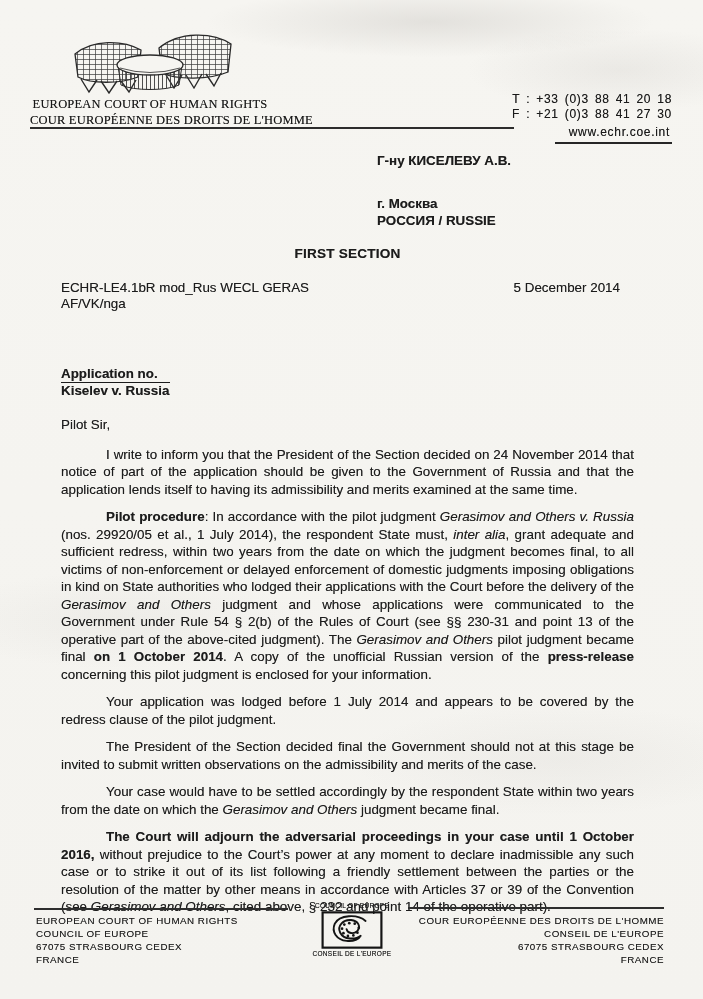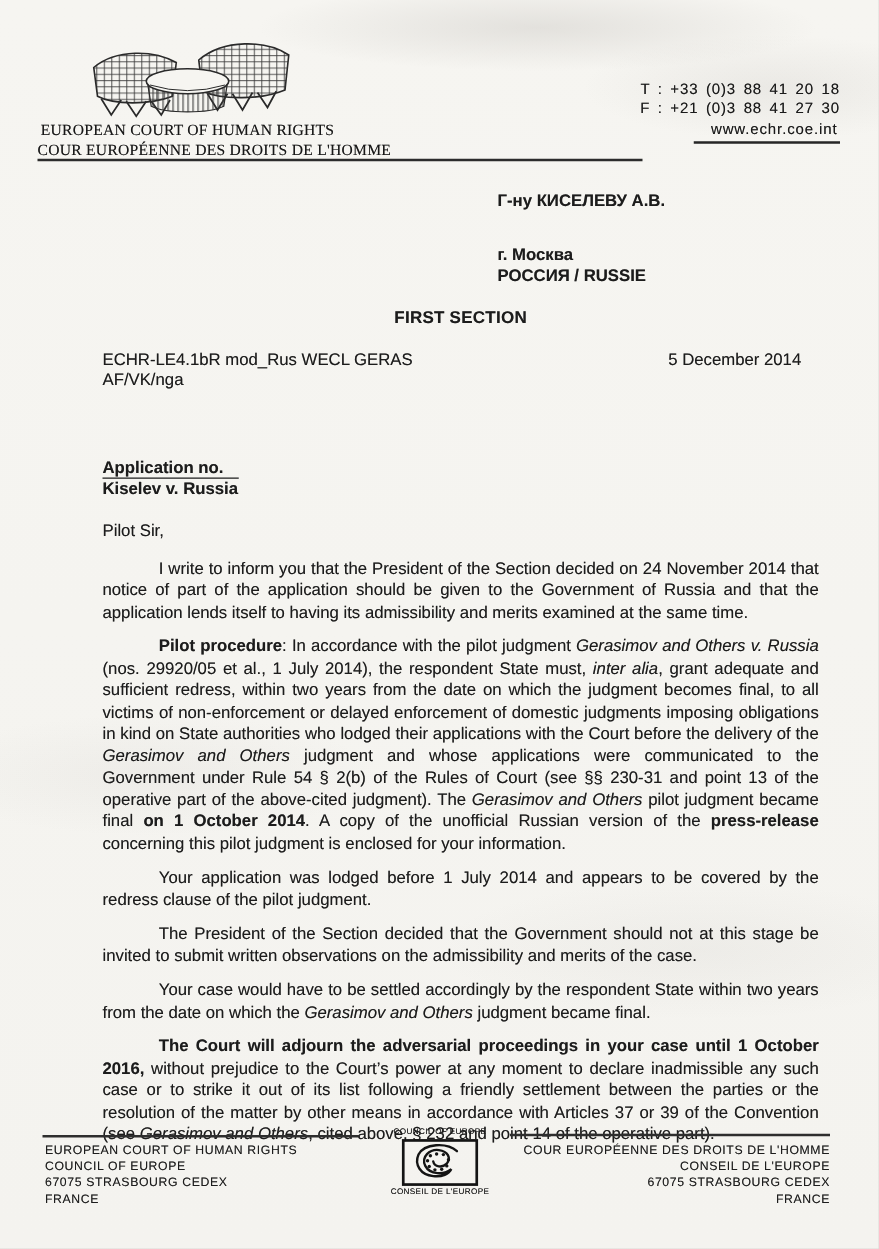--- a/index.html
+++ b/index.html
@@ -20,32 +20,32 @@
   .page *{box-sizing:border-box;}
   
   .lh-left{position:absolute;top:24px;left:30px;width:240px;text-align:center;}
   .lh-left svg{display:block;margin:0 auto;}
   .org-line{
     font-family:"Liberation Serif",serif;
     font-size:12.5px;letter-spacing:0.2px;color:#181818;
     line-height:16px;white-space:nowrap;
     text-shadow:0 0 0.5px rgba(20,20,20,0.5);
   }
-  .contact{position:absolute;top:64px;right:31px;text-align:right;}
+  .contact{position:absolute;top:92px;right:31px;text-align:right;}
   .contact div{
     font-size:12px;line-height:15px;letter-spacing:0.7px;word-spacing:2px;
     color:#1a1a1a;text-shadow:0 0 0.5px rgba(20,20,20,0.55);
   }
   .contact .url{
     display:inline-block;border-bottom:2px solid #262626;
     padding:1px 2px 2px 14px;margin-top:1px;
   }
   .rule-main{position:absolute;top:127px;left:30px;width:484px;height:2px;background:#2c2c2c;}
   
-  .content{position:absolute;top:146px;left:82px;width:573px;padding-top:6px;
+  .content{position:absolute;top:146px;left:61px;width:573px;padding-top:6px;
     font-size:13.4px;line-height:17.5px;
     text-shadow:0 0 0.45px rgba(25,25,25,0.5);}
   .recipient div{font-weight:700;line-height:17px;}
   .recipient .city{margin-top:26px;}
   .section-title{margin-top:16px;text-align:center;font-weight:700;font-size:13.6px;letter-spacing:0.2px;}
   .ref-row{margin-top:17px;display:flex;justify-content:space-between;line-height:16px;}
   .ref-date{padding-right:14px;white-space:nowrap;}
   .app-block{margin-top:13px;line-height:15.5px;}
   .app-label{display:inline-block;font-weight:700;border-bottom:1.6px solid #1c1c1c;padding:0 12px 1px 0;margin-top:41px;}
   .case-name{font-weight:700;}
@@ -130,21 +130,21 @@
       <div><span class="app-label">Application no.</span></div>
       <div class="case-name">Kiselev v. Russia</div>
     </div>
 
     <div class="salutation">Pilot Sir,</div>
 
     <div class="letter-body">
         <div class="para"><span class="">I write to inform you that the President of the Section decided on 24 November 2014 that notice of part of the application should be given to the Government of Russia and that the application lends itself to having its admissibility and merits examined at the same time.</span></div>
         <div class="para"><span class="b ">Pilot procedure</span><span class="">: In accordance with the pilot judgment </span><span class="i">Gerasimov and Others v. Russia</span><span class=""> (nos. 29920/05 et al., 1 July 2014), the respondent State must, </span><span class="i">inter alia</span><span class="">, grant adequate and sufficient redress, within two years from the date on which the judgment becomes final, to all victims of non-enforcement or delayed enforcement of domestic judgments imposing obligations in kind on State authorities who lodged their applications with the Court before the delivery of the </span><span class="i">Gerasimov and Others</span><span class=""> judgment and whose applications were communicated to the Government under Rule 54 § 2(b) of the Rules of Court (see §§ 230-31 and point 13 of the operative part of the above-cited judgment). The </span><span class="i">Gerasimov and Others</span><span class=""> pilot judgment became final </span><span class="b ">on 1 October 2014</span><span class="">. A copy of the unofficial Russian version of the </span><span class="b ">press-release</span><span class=""> concerning this pilot judgment is enclosed for your information.</span></div>
         <div class="para"><span class="">Your application was lodged before 1 July 2014 and appears to be covered by the redress clause of the pilot judgment.</span></div>
-        <div class="para"><span class="">The President of the Section decided that the Government should not at this stage be invited to submit written observations on the admissibility and merits of the case.</span></div>
+        <div class="para"><span class="">The President of the Section decided final the Government should not at this stage be invited to submit written observations on the admissibility and merits of the case.</span></div>
         <div class="para"><span class="">Your case would have to be settled accordingly by the respondent State within two years from the date on which the </span><span class="i">Gerasimov and Others</span><span class=""> judgment became final.</span></div>
         <div class="para"><span class="b ">The Court will adjourn the adversarial proceedings in your case until 1 October 2016,</span><span class=""> without prejudice to the Court’s power at any moment to declare inadmissible any such case or to strike it out of its list following a friendly settlement between the parties or the resolution of the matter by other means in accordance with Articles 37 or 39 of the Convention (see </span><span class="i">Gerasimov and Others</span><span class="">, cited above, § 232 and point 14 of the operative part).</span></div>
       </div>
   </div>
 
   <div class="footer">
     <div class="f-rule-left"></div>
     <div class="f-rule-right"></div>
 
     <div class="f-left">

